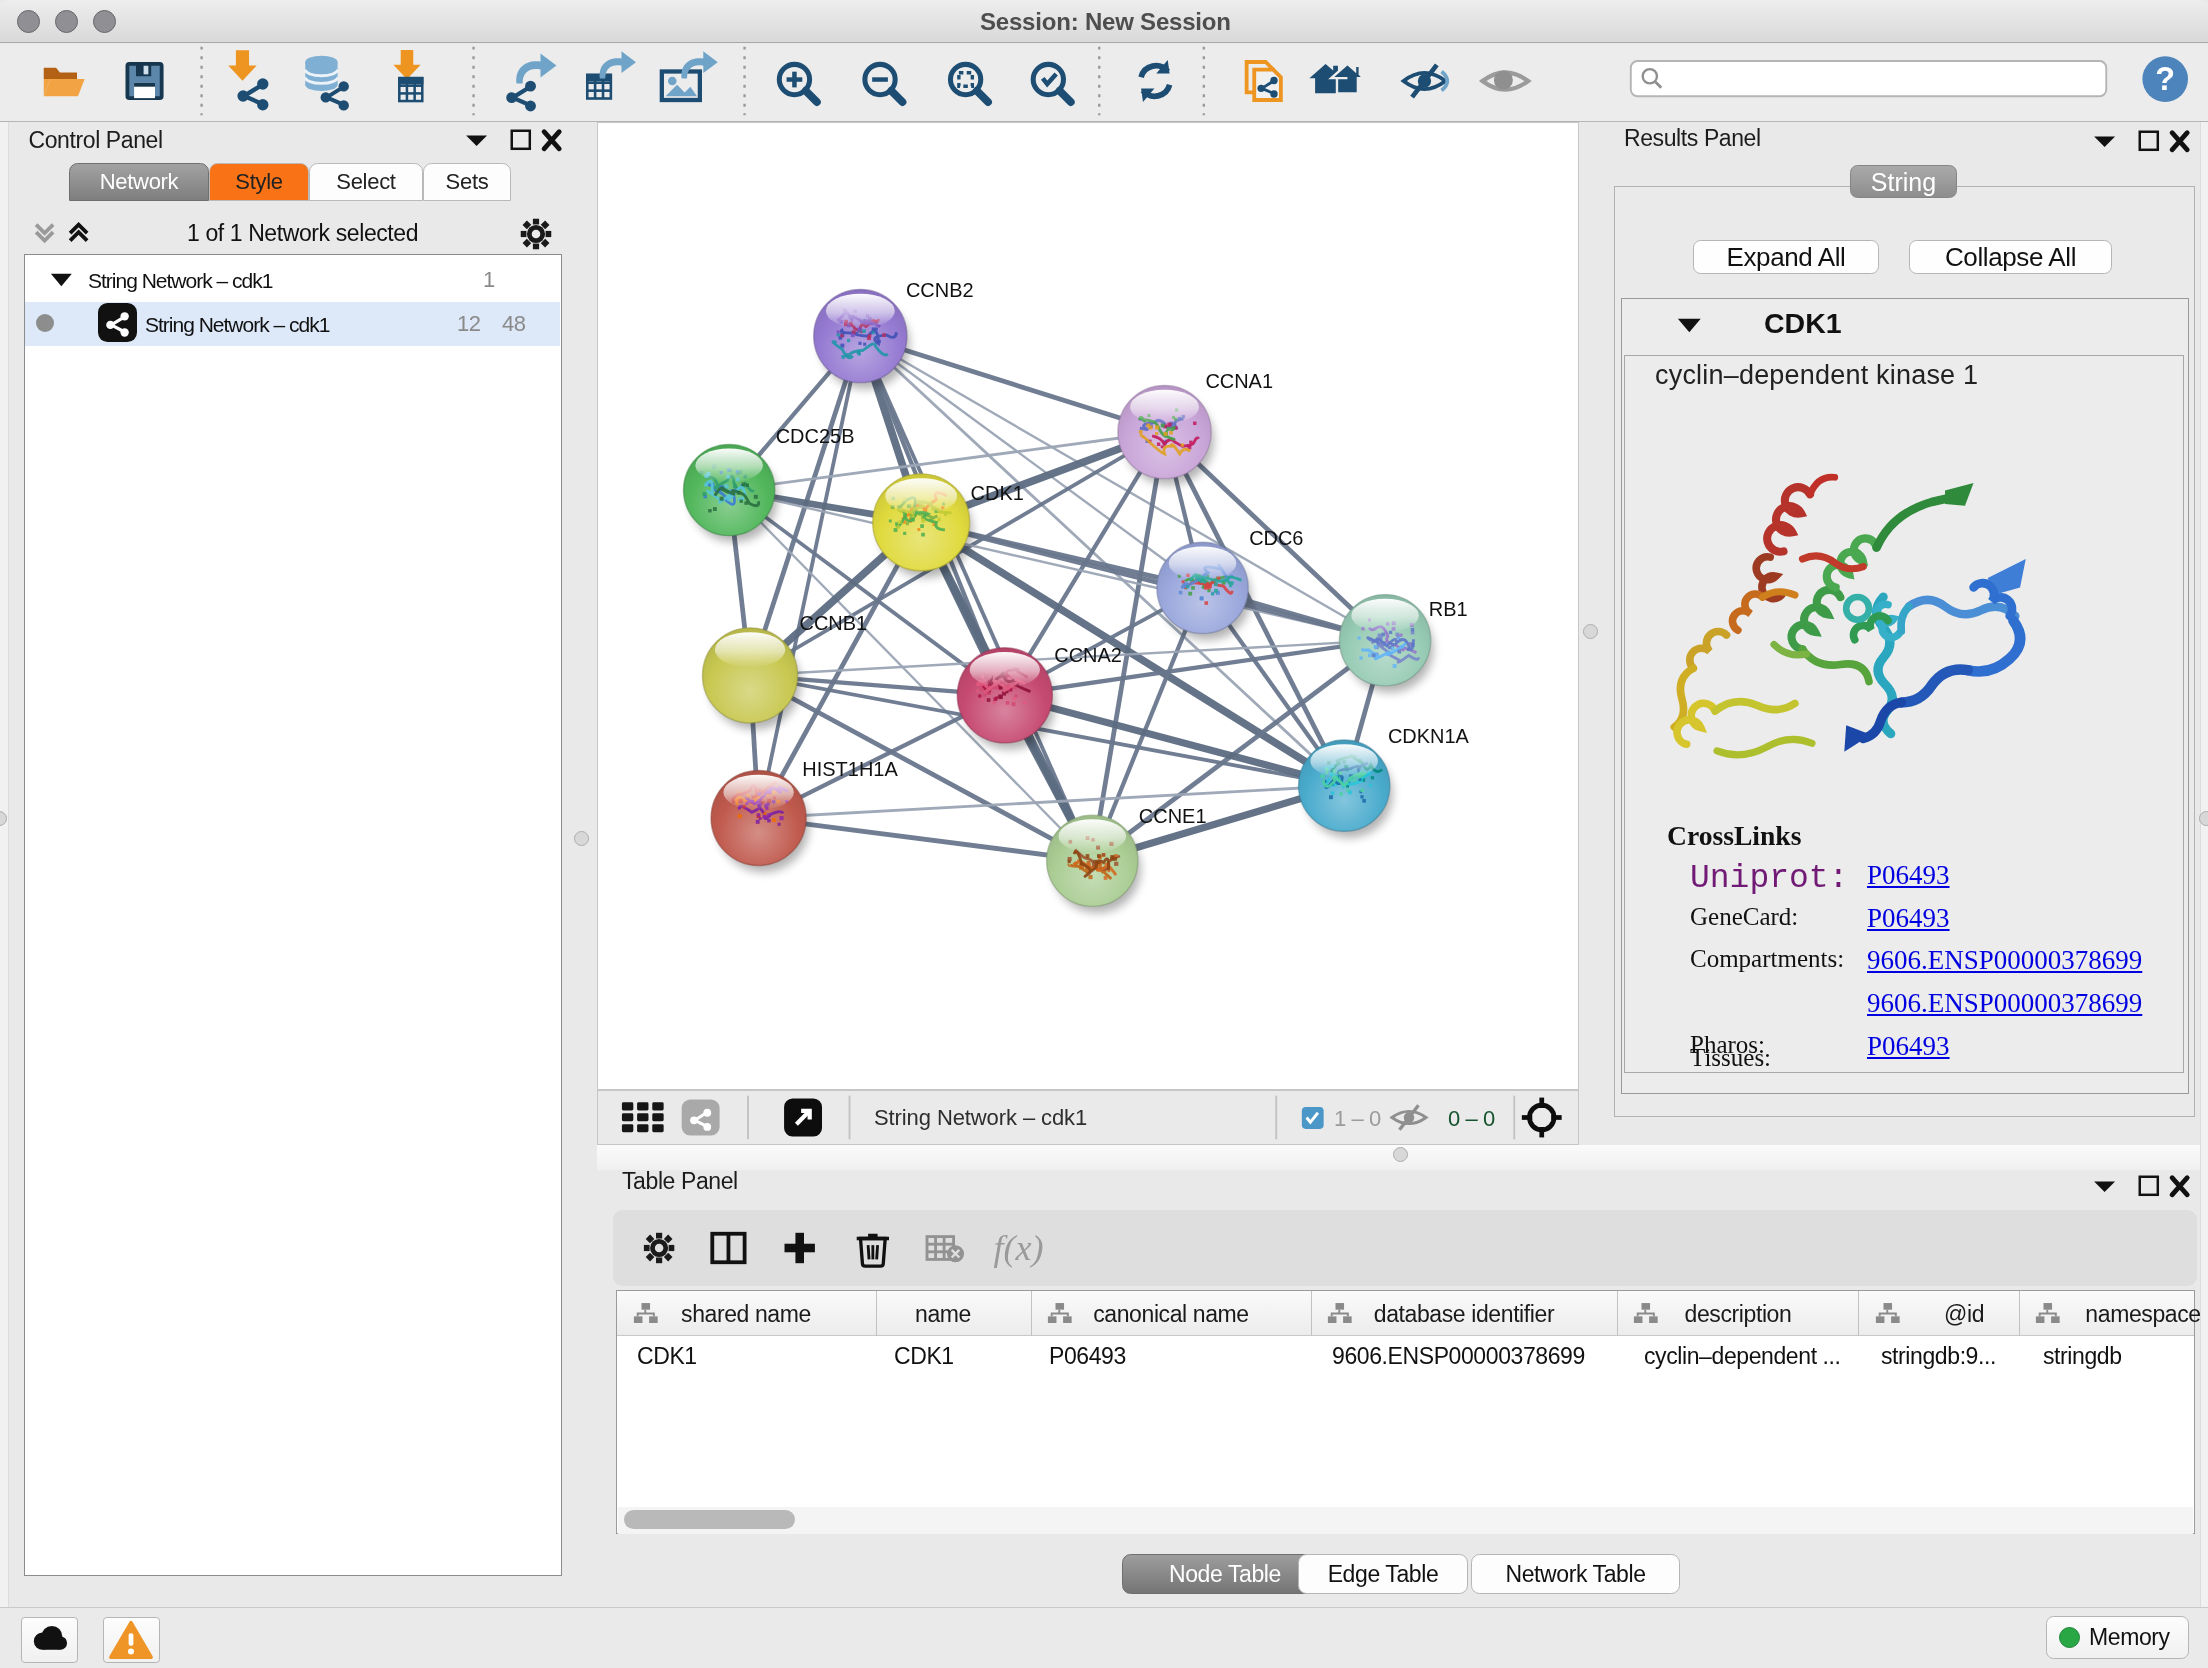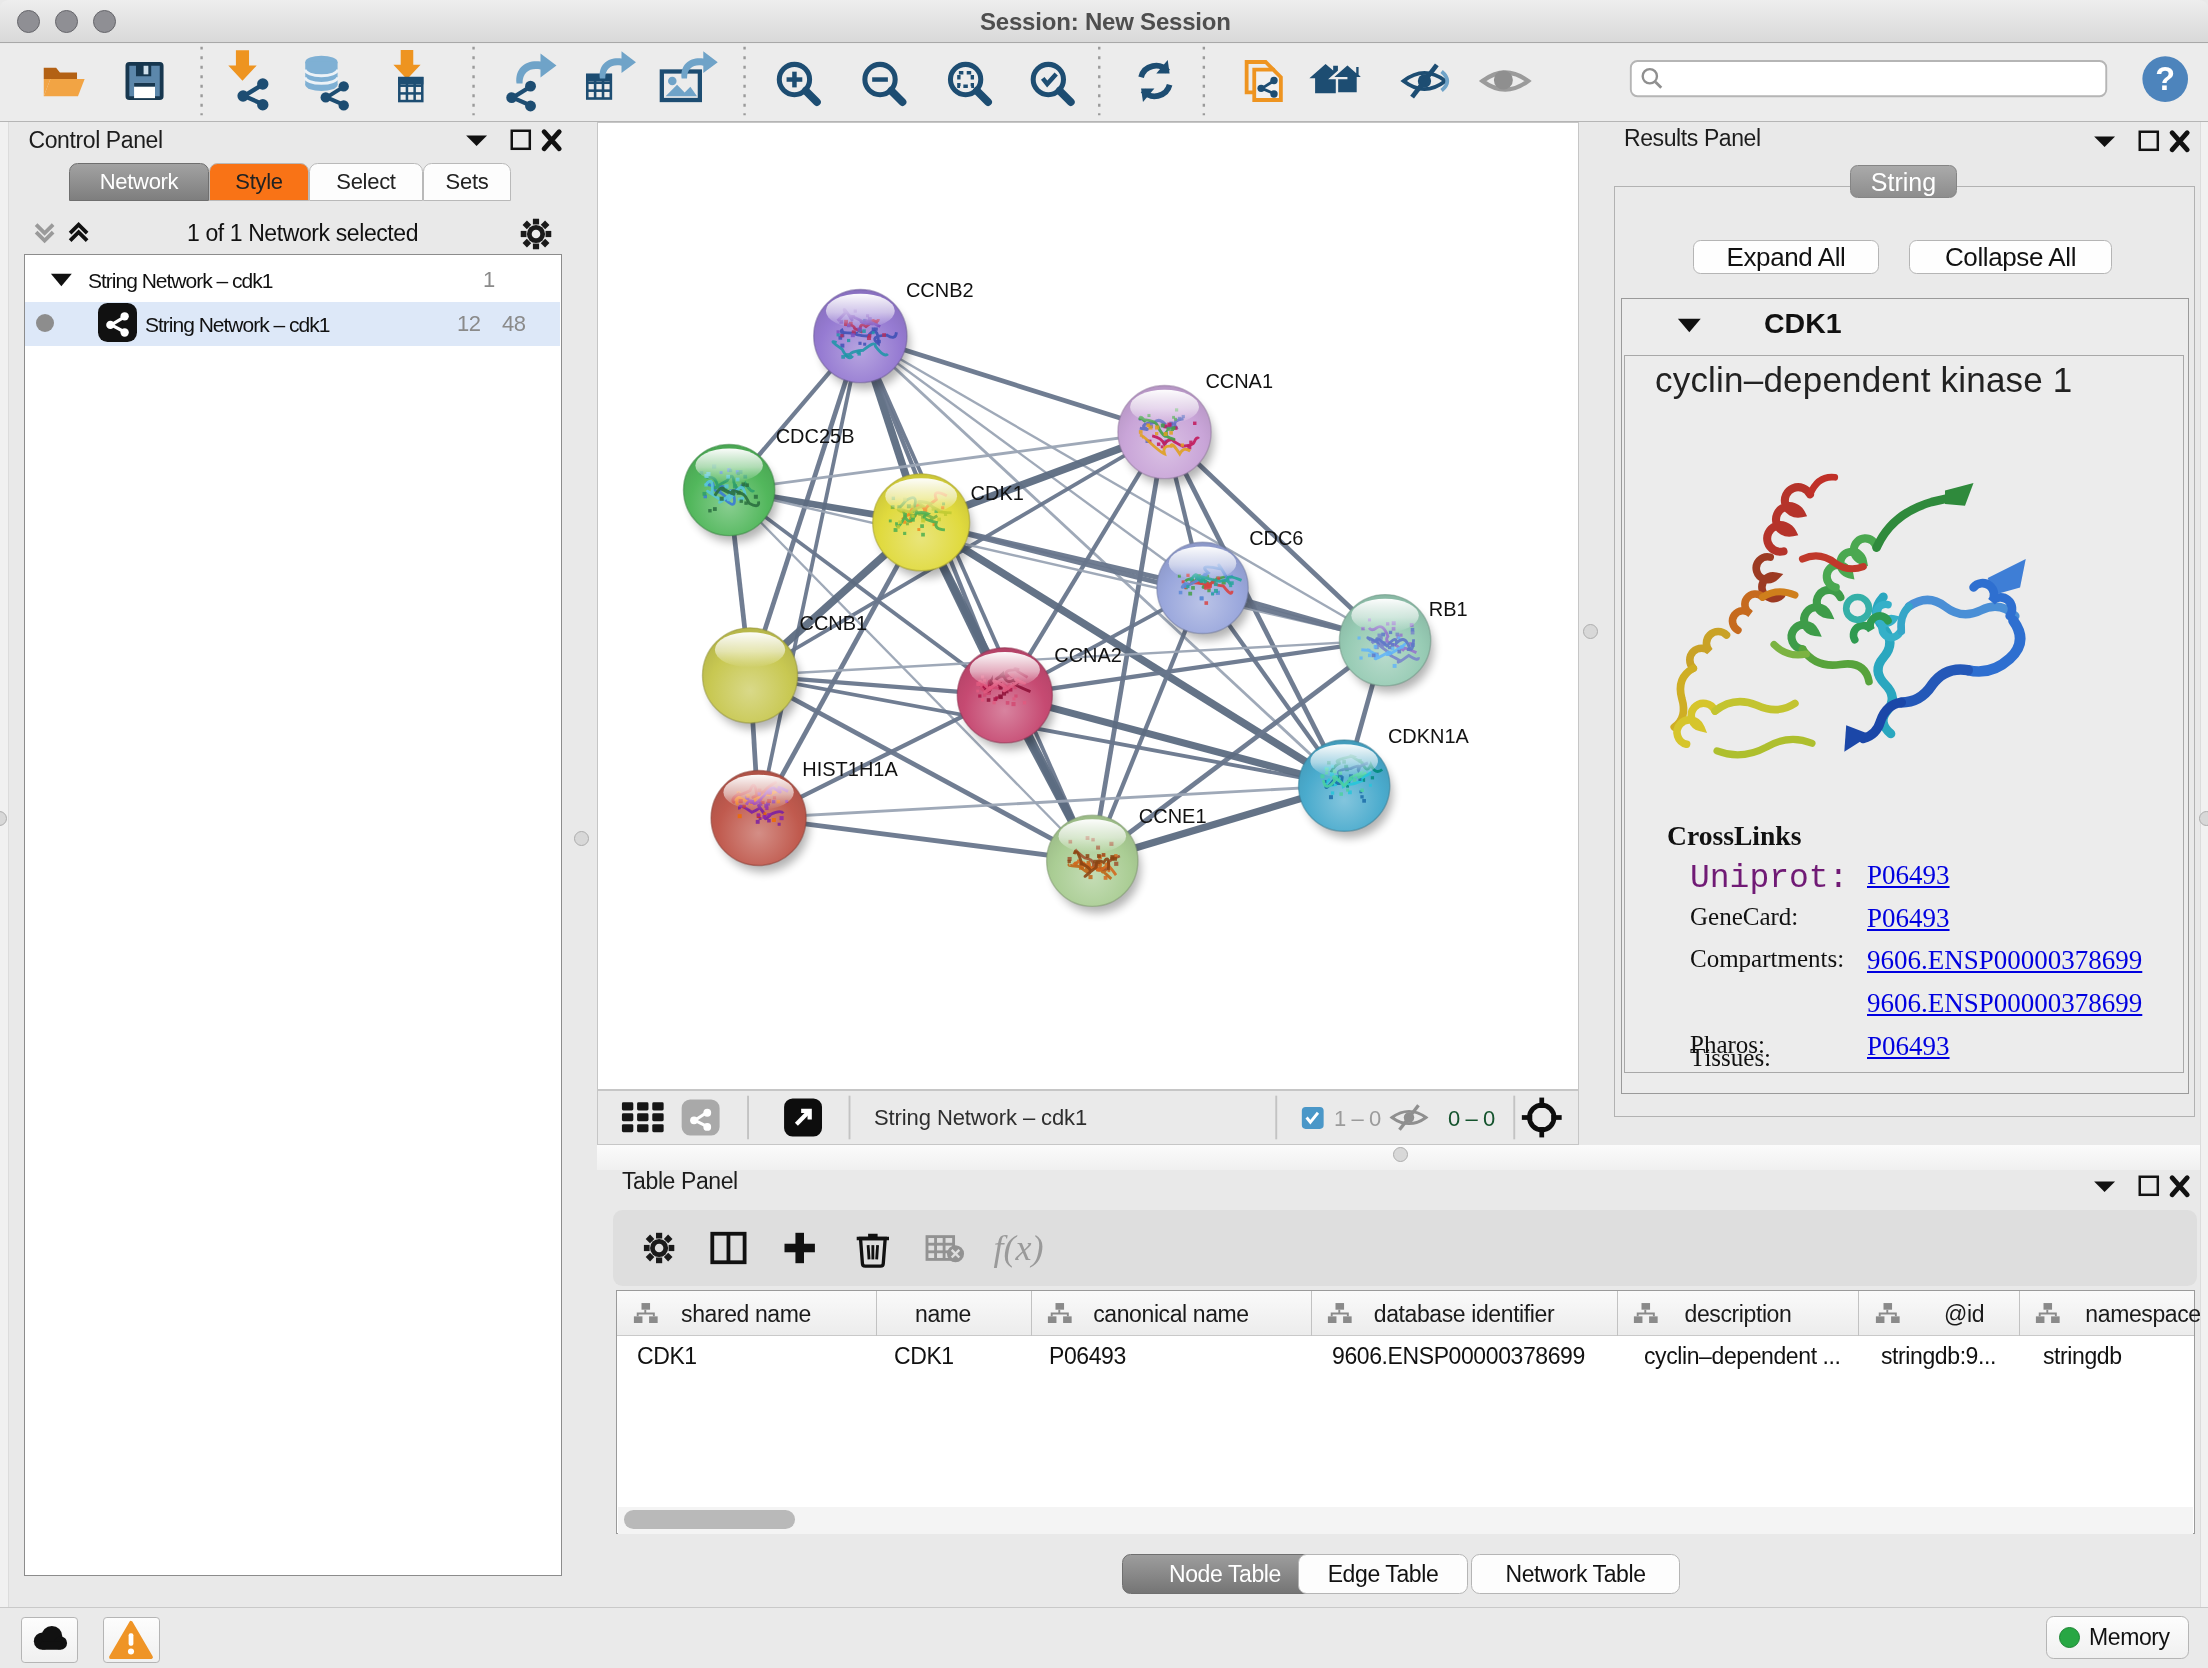--- a/index.html
+++ b/index.html
@@ -913,21 +913,21 @@
 <div class="abs" style="left:1614px;top:186px;width:581px;height:931px;background:#eaeaea;border:1.4px solid #b2b2b2"></div>
 <div class="abs" style="left:1850px;top:165px;width:107px;height:33px;background:linear-gradient(#aaaaaa,#8d8d8d);border:1px solid #858585;border-radius:7.6px;color:#fff;font-size:25px;text-align:center;line-height:32px;z-index:3">String</div>
 <div class="abs" style="left:1693px;top:240px;width:186px;height:34px;background:#fefefe;border:1px solid #b5b5b5;border-radius:7.6px;font-size:26px;color:#111;text-align:center;line-height:33px;letter-spacing:-0.4px">Expand All</div>
 <div class="abs" style="left:1909px;top:240px;width:203px;height:34px;background:#fefefe;border:1px solid #b5b5b5;border-radius:7.6px;font-size:26px;color:#111;text-align:center;line-height:33px;letter-spacing:-0.4px">Collapse All</div>
 <div class="abs" style="left:1621px;top:298px;width:568px;height:796px;background:#ececec;border:1.4px solid #9a9a9a"></div>
 <svg width="28.5" height="19" viewBox="0 0 30 20" style="position:absolute;left:1676px;top:316px" xmlns="http://www.w3.org/2000/svg">
     <path d="M2,3 L26,3 L14,17 Z" fill="#111"></path>
   </svg>
 <div class="txt" style="left:1764px;top:307px;font-size:28.5px;font-weight:700;color:#111;letter-spacing:0px">CDK1</div>
 <div class="abs" style="left:1624px;top:355px;width:560px;height:718px;border:1.4px solid #a8a8a8"></div>
-<div class="txt" style="left:1655px;top:360px;font-size:35px;color:#222;letter-spacing:0.2px">cyclin–dependent kinase 1</div>
+<div class="txt" style="left:1655px;top:360px;font-size:27px;color:#222;letter-spacing:0.2px">cyclin–dependent kinase 1</div>
 <svg width="380" height="323" viewBox="0 0 400 340" style="position:absolute;left:1660px;top:445px" xmlns="http://www.w3.org/2000/svg">
     <path d="M130,112 a14,14 0 1 1 9.3,-20.0 a14,14 0 1 1 9.3,-20.0 a14,14 0 1 1 9.3,-20.0" fill="none" stroke="#b5332a" stroke-width="8.5" stroke-linecap="round"></path>
     <path d="M158,52 q8,-20 26,-18" fill="none" stroke="#c03028" stroke-width="7" stroke-linecap="round"></path>
     <path d="M128,158 a12,12 0 1 1 -6.0,-20.0 a12,12 0 1 1 -6.0,-20.0" fill="none" stroke="#9c3a22" stroke-width="8" stroke-linecap="round"></path>
     <path d="M82,195 a11,11 0 1 1 13.0,-17.5 a11,11 0 1 1 13.0,-17.5" fill="none" stroke="#c66a1e" stroke-width="8" stroke-linecap="round"></path>
     <path d="M108,160 q16,-10 34,-2" fill="none" stroke="#cf7f1c" stroke-width="7.5" stroke-linecap="round"></path>
     <path d="M35,235 a12,12 0 1 1 17.5,-17.5 a12,12 0 1 1 17.5,-17.5" fill="none" stroke="#c9a227" stroke-width="8" stroke-linecap="round"></path>
     <path d="M35,235 q-18,10 -12,32 q6,20 -8,30" fill="none" stroke="#cfae24" stroke-width="8" stroke-linecap="round"></path>
     <path d="M28,315 a13,13 0 1 1 15.0,-17.5 a13,13 0 1 1 15.0,-17.5" fill="none" stroke="#d6c52c" stroke-width="8" stroke-linecap="round"></path>
     <path d="M58,280 q20,-16 44,-6 q22,10 40,-2" fill="none" stroke="#c3c430" stroke-width="8" stroke-linecap="round"></path>

